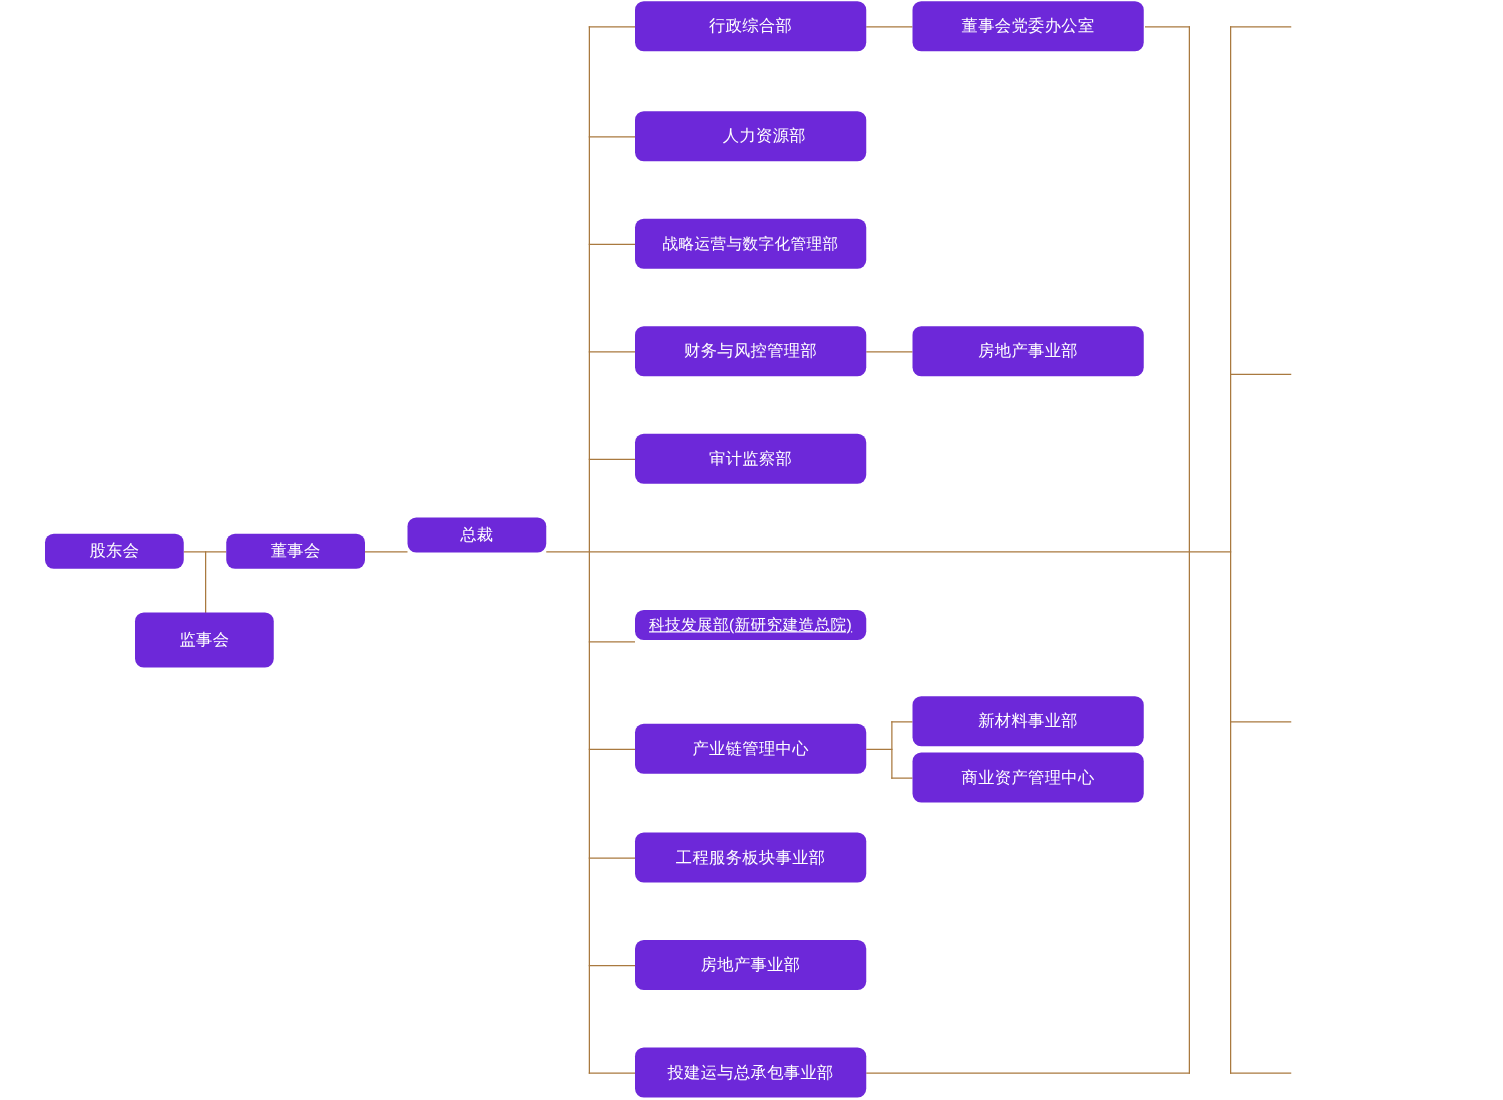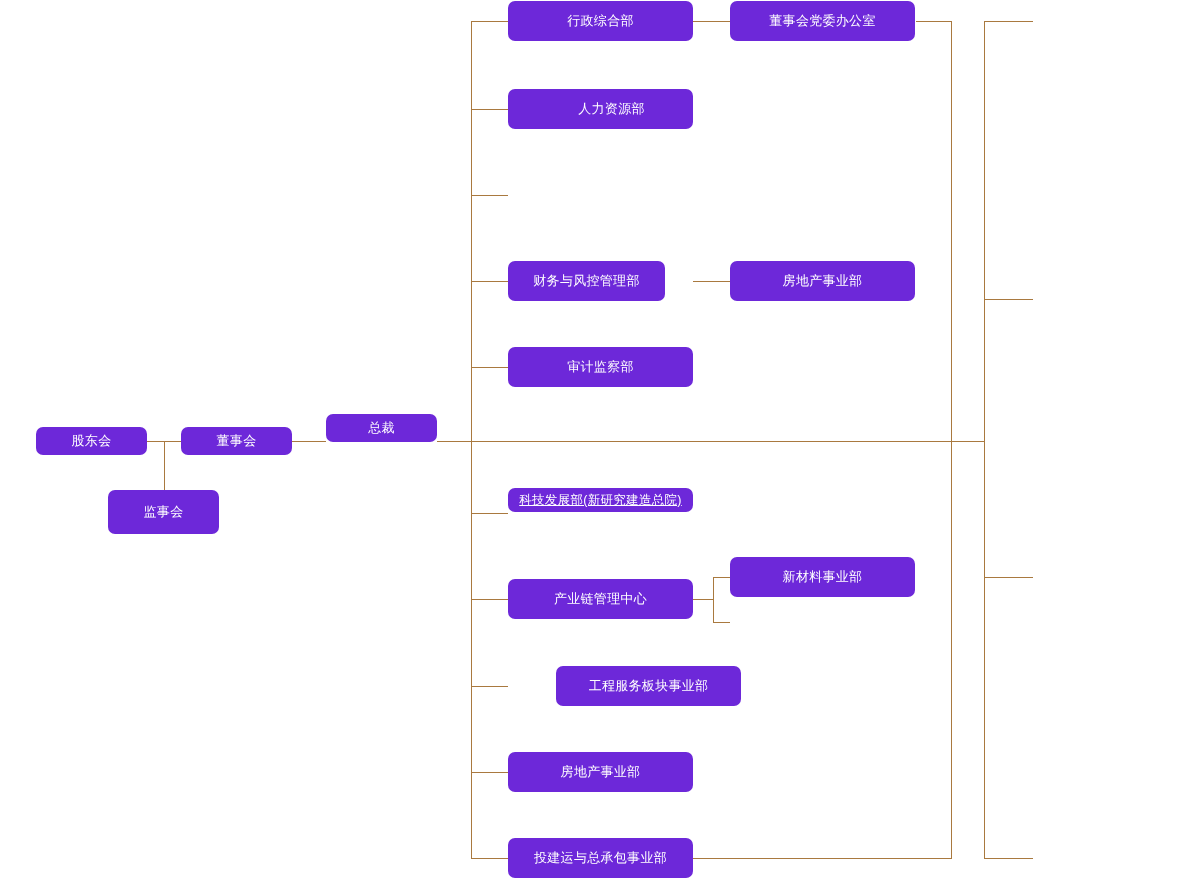--- a/index.html
+++ b/index.html
@@ -101,45 +101,51 @@
   <div class="node" style="left:108px;top:490px;width:111px;height:44px;">
     <span class="node-label">监事会</span>
   </div>
 
   <div class="node" style="left:508px;top:1px;width:185px;height:40px;">
     <span class="node-label">行政综合部</span>
   </div>
   <div class="node" style="left:508px;top:89px;width:185px;height:40px;padding-left:28px;">
     <span class="node-label">人力资源部</span>
   </div>
-  <div class="node" style="left:508px;top:261px;width:157px;height:40px;">
+  <div class="node small" style="left:508px;top:175px;width:185px;height:40px;">
+    <span class="node-label">战略运营与数字化管理部</span>
+  </div>
+  <div class="node" style="left:508px;top:261px;width:185px;height:40px;">
     <span class="node-label">财务与风控管理部</span>
   </div>
   <div class="node" style="left:508px;top:347px;width:185px;height:40px;">
     <span class="node-label">审计监察部</span>
   </div>
   <div class="node small" style="left:508px;top:488px;width:185px;height:24px;text-decoration:underline;">
     <span class="node-label">科技发展部(新研究建造总院)</span>
   </div>
   <div class="node" style="left:508px;top:579px;width:185px;height:40px;">
     <span class="node-label">产业链管理中心</span>
   </div>
-  <div class="node" style="left:508px;top:666px;width:185px;height:40px;margin-left:48px;">
+  <div class="node" style="left:508px;top:666px;width:185px;height:40px;">
     <span class="node-label">工程服务板块事业部</span>
   </div>
   <div class="node" style="left:508px;top:752px;width:185px;height:40px;">
     <span class="node-label">房地产事业部</span>
   </div>
   <div class="node" style="left:508px;top:838px;width:185px;height:40px;">
     <span class="node-label">投建运与总承包事业部</span>
   </div>
 
   <div class="node" style="left:730px;top:1px;width:185px;height:40px;">
     <span class="node-label">董事会党委办公室</span>
   </div>
   <div class="node" style="left:730px;top:261px;width:185px;height:40px;">
     <span class="node-label">房地产事业部</span>
   </div>
   <div class="node" style="left:730px;top:557px;width:185px;height:40px;">
     <span class="node-label">新材料事业部</span>
   </div>
+  <div class="node" style="left:730px;top:602px;width:185px;height:40px;">
+    <span class="node-label">商业资产管理中心</span>
+  </div>
 
 </div>
 
 </body></html>

